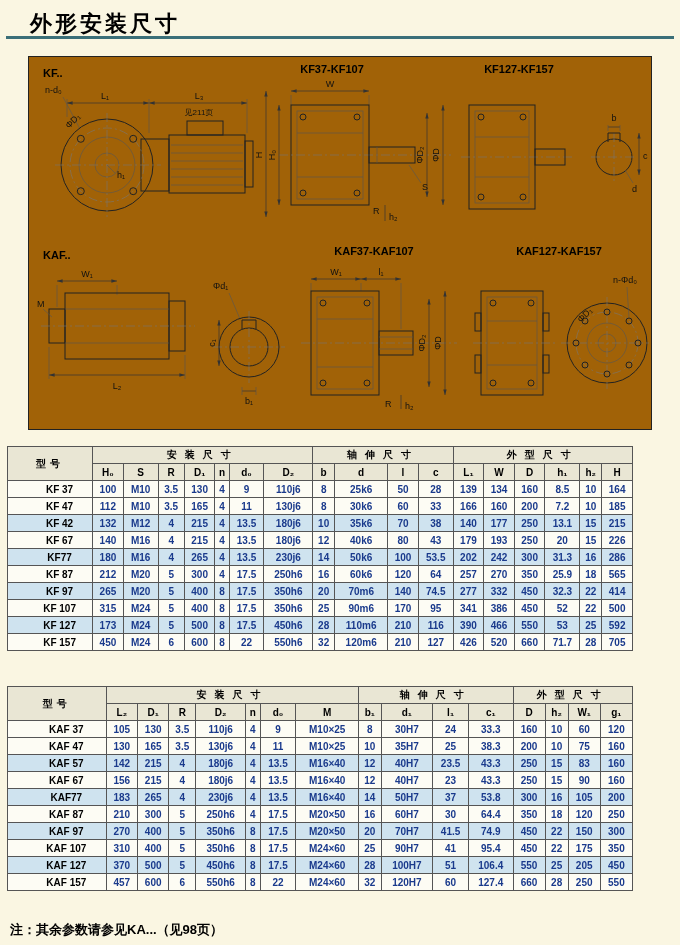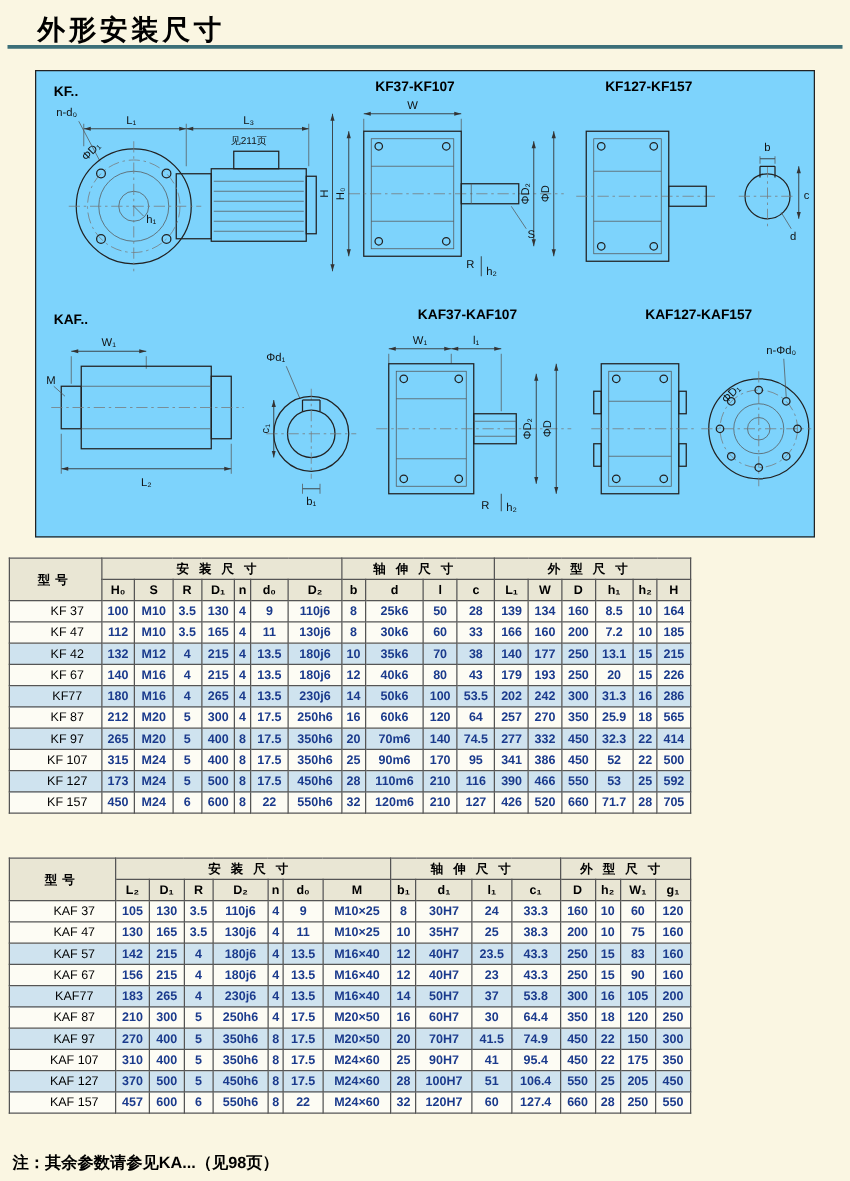--- a/index.html
+++ b/index.html
@@ -4,41 +4,41 @@
 <style>
   *{box-sizing:border-box;}
   html,body{margin:0;padding:0;}
   body{background:#d8d4c4;}
   .page{position:relative;width:680px;height:945px;margin:0 auto;background:#faf6e2;
         font-family:"Liberation Sans",sans-serif;overflow:hidden;}
   .page-title{position:absolute;left:30px;top:9px;font-size:22px;font-weight:bold;
               color:#000;letter-spacing:3px;}
   .title-rule{position:absolute;left:6px;top:36px;width:668px;height:3px;background:#3b6f78;}
   .panel{position:absolute;left:28px;top:56px;width:624px;height:374px;border:1px solid #222;
-         background:#7dd3fc;}
+         background:#a16207;}
   .panel svg{display:block;}
   svg text{font-family:"Liberation Sans",sans-serif;}
   .dtitle{font-size:11px;font-weight:bold;fill:#000;}
   .lbl{font-size:9px;fill:#111;}
   .sm{font-size:8px;}
   .ln{stroke:#222;stroke-width:1;fill:none;}
   .thin{stroke:#555;stroke-width:0.6;fill:none;}
   .cl{stroke:#777;stroke-width:0.6;fill:none;stroke-dasharray:9 3 2 3;}
   .dim{stroke:#333;stroke-width:0.7;fill:none;}
-  table.dim-table{position:absolute;left:7px;width:546px;border-collapse:collapse;
+  table.dim-table{position:absolute;left:7px;width:626px;border-collapse:collapse;
                   background:#fdfcf4;table-layout:auto;}
   #kf-table{top:446px;}
   #kaf-table{top:686px;}
   .dim-table th,.dim-table td{border:1px solid #555;text-align:center;font-size:10px;
                               height:17px;padding:0 1px;white-space:nowrap;}
   .dim-table thead th{background:#e9e6d4;color:#000;}
   .group-th{letter-spacing:8px;font-size:11px;font-weight:bold;font-family:Liberation Mono, monospace;}
   .model-th{letter-spacing:4px;font-size:11px;font-weight:bold;min-width:52px;}
   .col-th{font-weight:bold;font-size:10px;}
-  td.model{font-weight:normal;color:#000;padding-left:20px;}
+  td.model{font-weight:bold;color:#000;padding-left:20px;}
   td.val{color:#1a3a8c;font-weight:bold;}
   tr.alt{background:#cfe3ef;}
   .note{position:absolute;left:10px;top:921px;font-size:13px;font-weight:bold;color:#000;}
 </style>
 </head>
 <body>
 
 <div class="page">
 
   <div class="page-title">外形安装尺寸</div>

